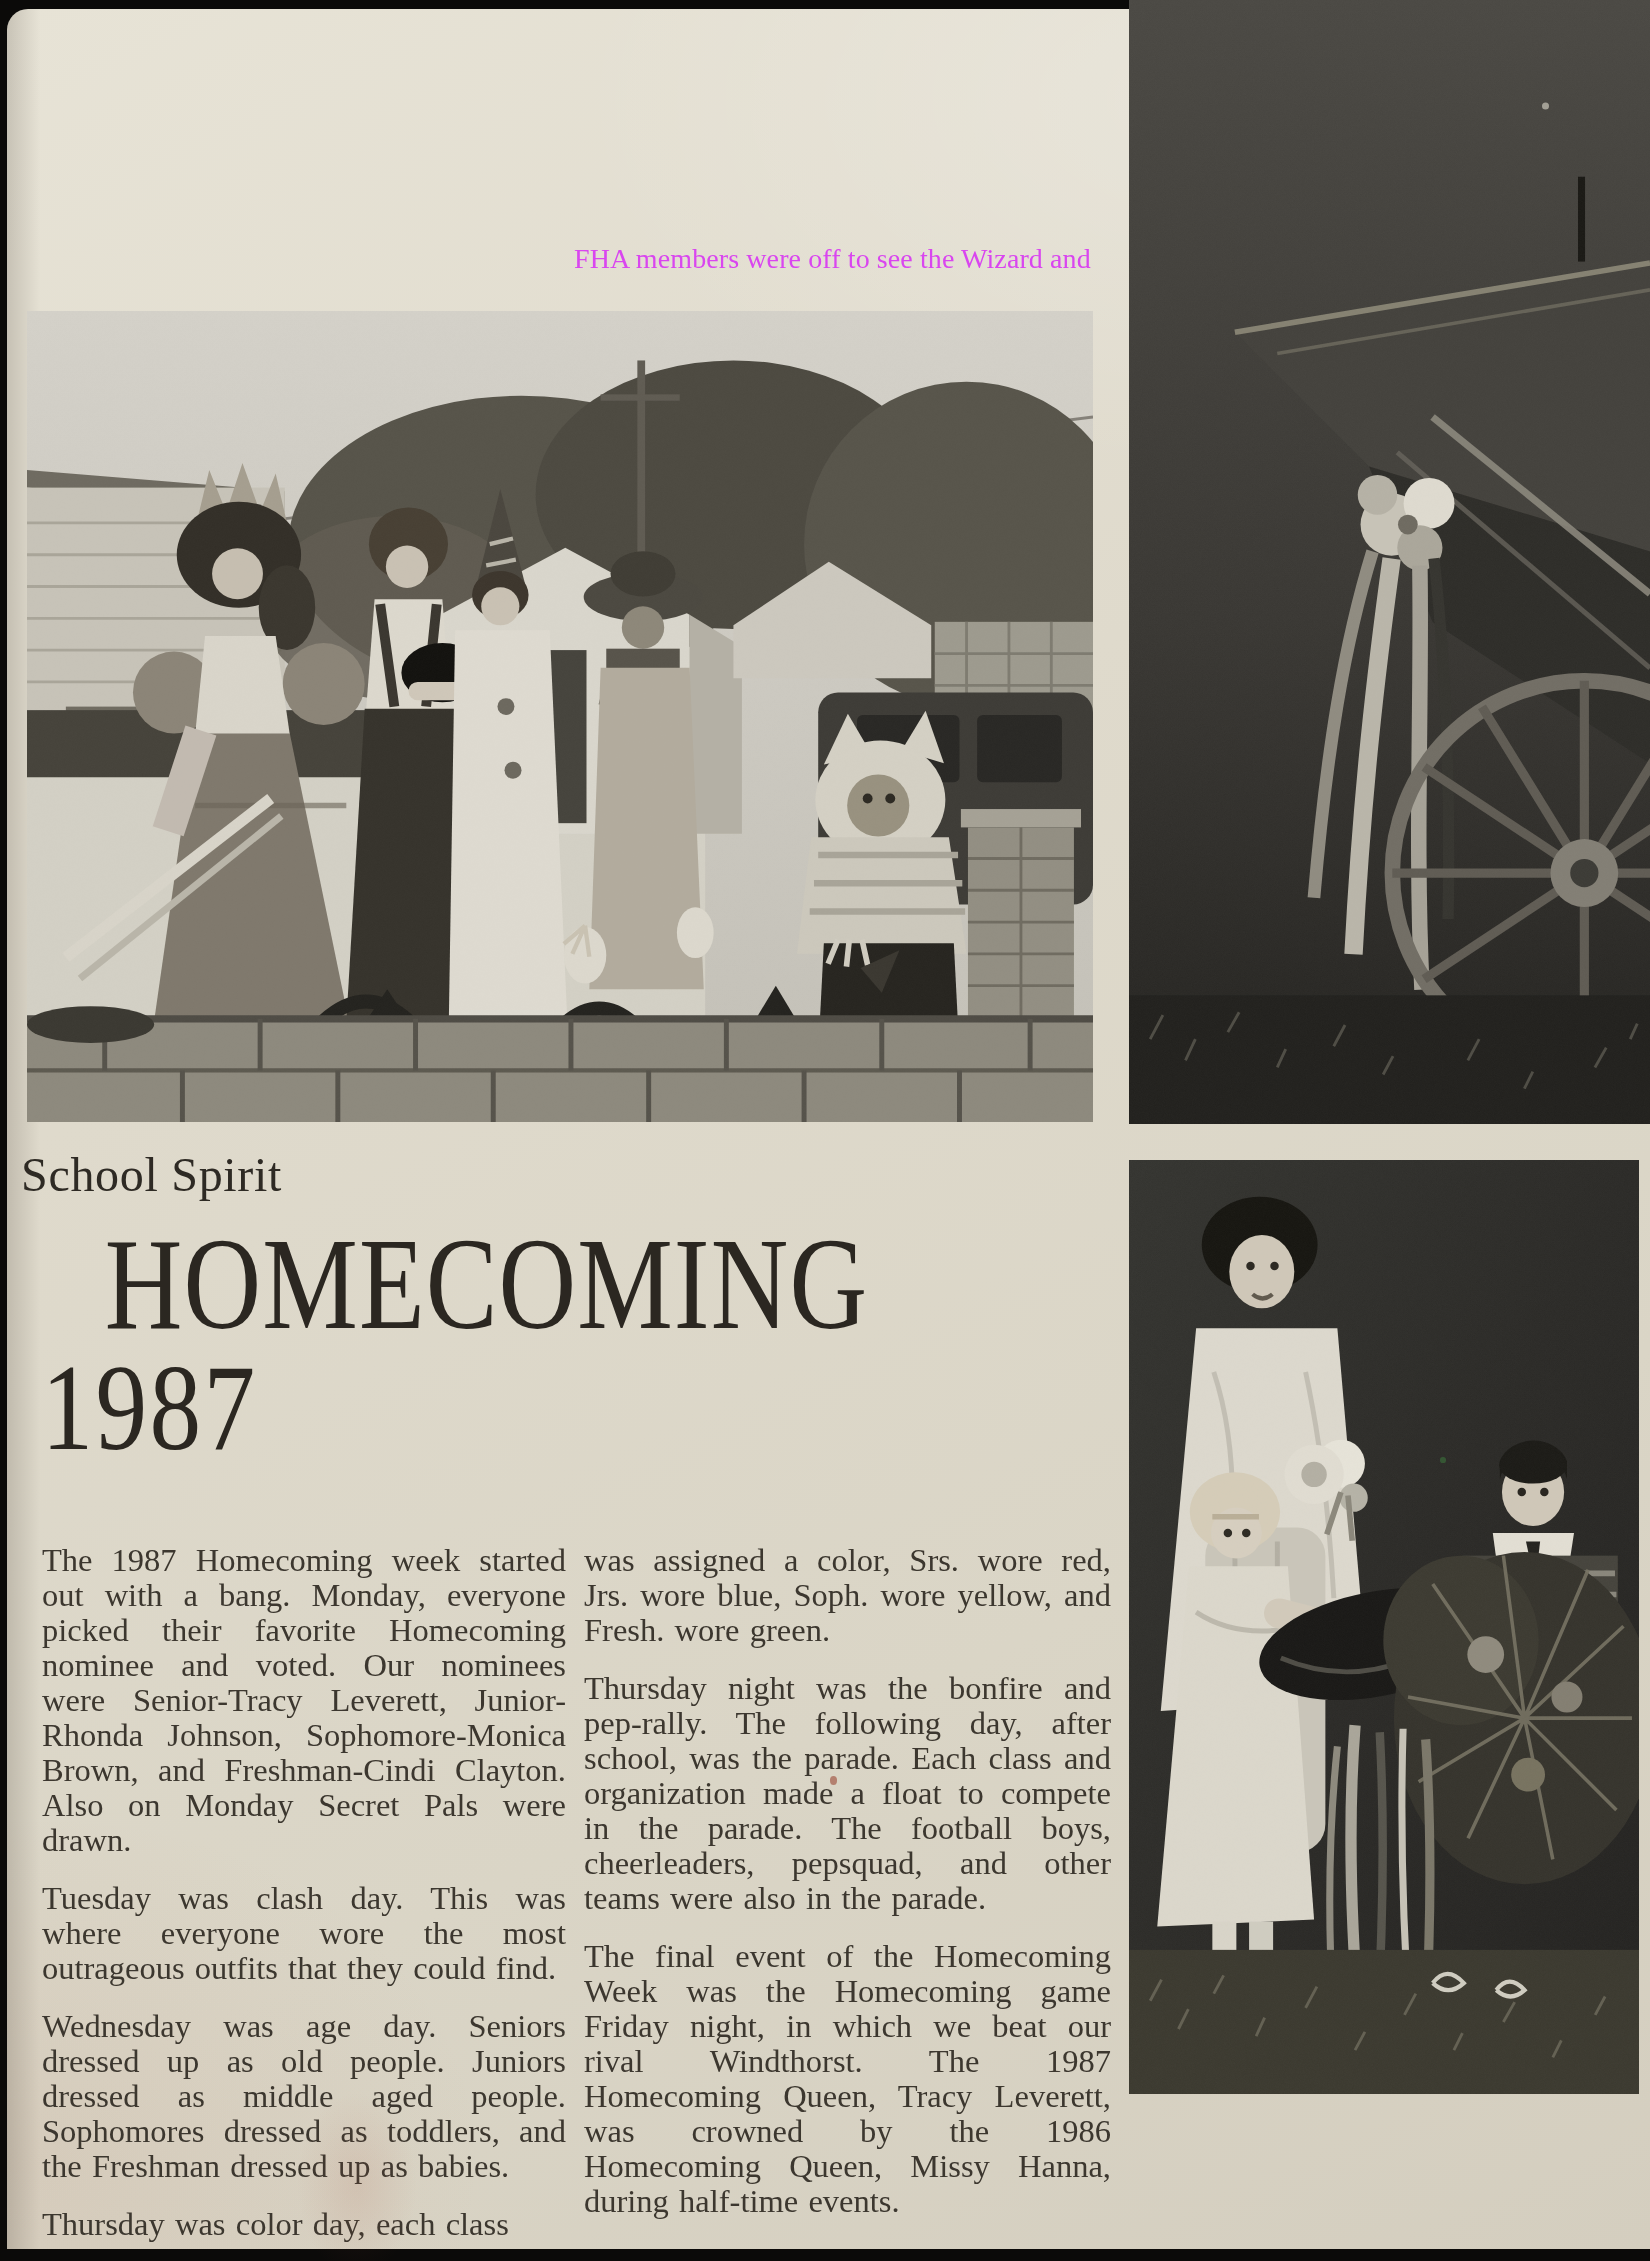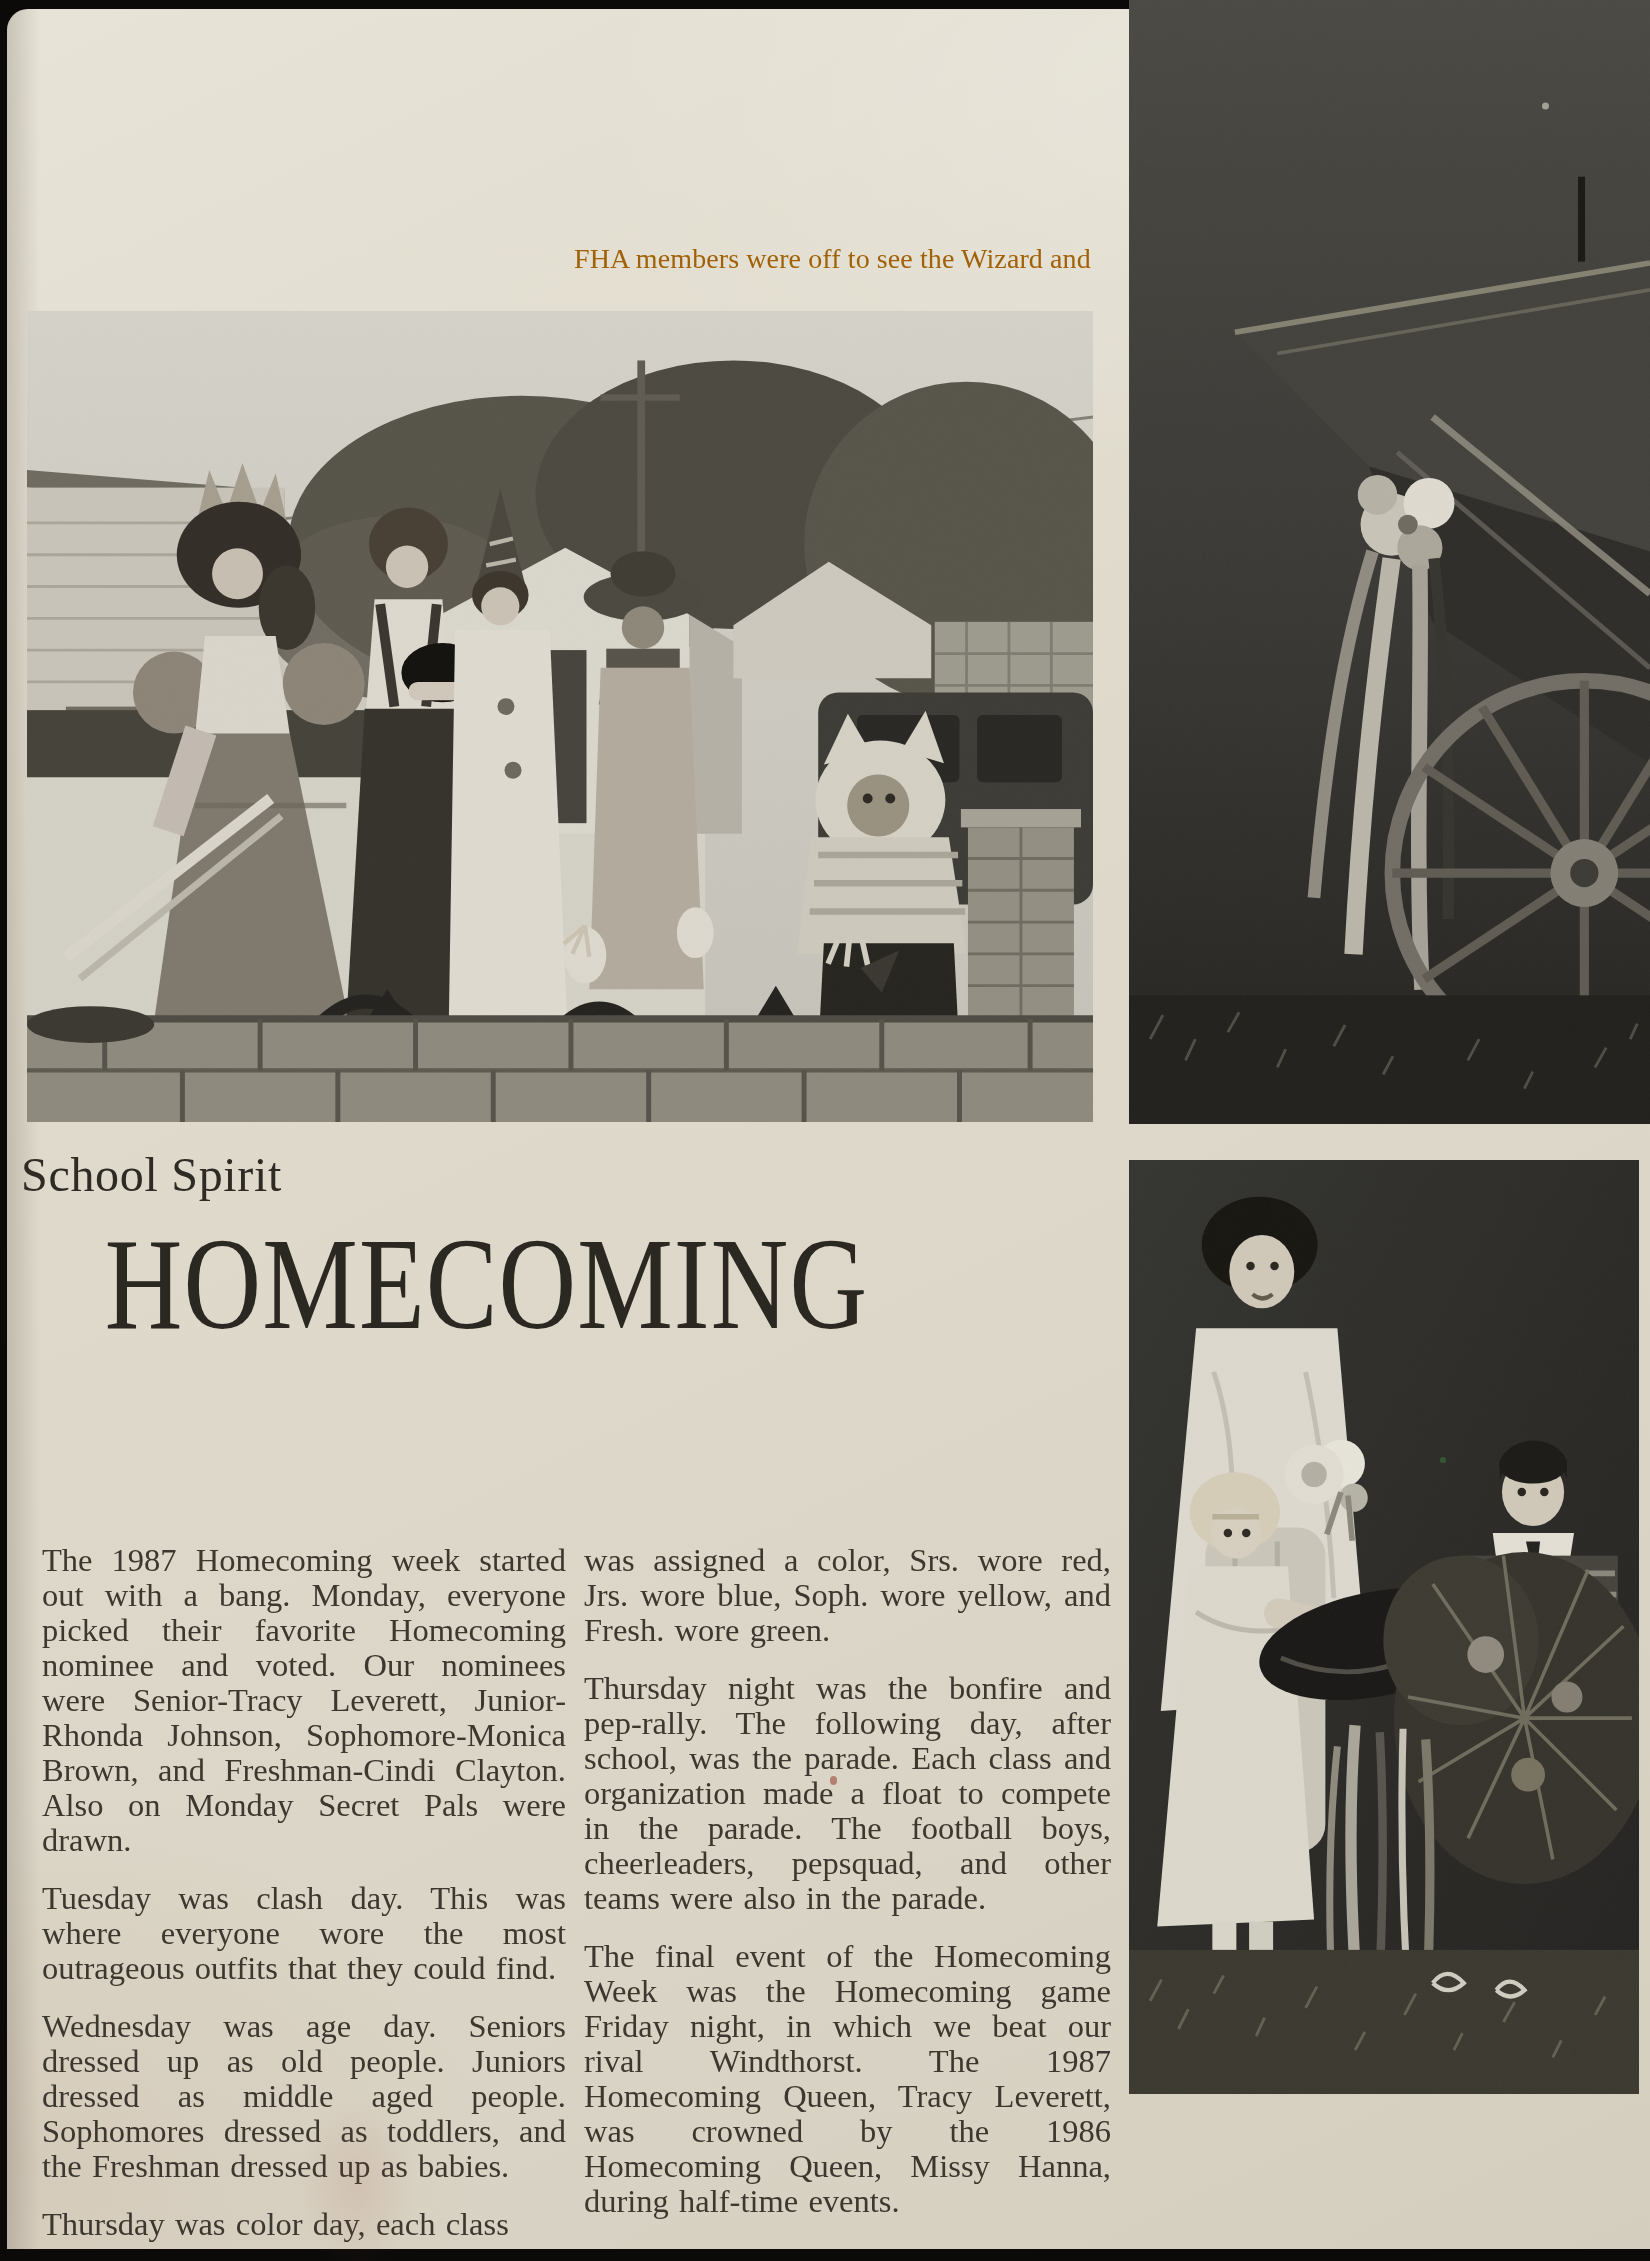--- a/index.html
+++ b/index.html
@@ -24,21 +24,21 @@
   }
   
   .photo{position:absolute;overflow:hidden;background:#34322e;}
   .photo svg{display:block;width:100%;height:100%;}
   #photo-parade  {left:27px;  top:311px;  width:1066px; height:811px;}
   #photo-carriage{left:1129px;top:0;      width:521px;  height:1124px;}
   #photo-crowning{left:1129px;top:1160px; width:510px;  height:934px;}
   
   .caption{
     position:absolute;left:574px;top:243px;width:544px;
-    font-size:28px;line-height:32px;color:#a16207;letter-spacing:0.1px;
+    font-size:28px;line-height:32px;color:#d946ef;letter-spacing:0.1px;
   }
   .heading{
     position:absolute;left:21px;top:1145px;width:1074px;text-align:left;color:#2e2a24;
   }
   .heading .sub{font-size:48px;line-height:59px;letter-spacing:0.7px;}
   .heading .title-line{margin-top:22.6px;}
   .heading .big{
     display:inline-block;font-size:131px;line-height:113px;
     transform:scaleX(.82);transform-origin:50% 50%;letter-spacing:1.4px;color:#2b2721;
   }
@@ -368,20 +368,21 @@
 </svg>
 </div>
 
 <div class="caption">
   <div>FHA members were off to see the Wizard and</div>
 </div>
 
 <div class="heading">
   <div class="sub">School Spirit</div>
   <div class="title-line"><span class="big">HOMECOMING</span></div>
+  <div><span class="year">1987</span></div>
 </div>
 
 <div class="col" id="col-left">
   <p>The 1987 Homecoming week started out with a bang. Monday, everyone picked their favorite Homecoming nominee and voted. Our nominees were Senior-Tracy Leverett, Junior-Rhonda Johnson, Sophomore-Monica Brown, and Freshman-Cindi Clayton. Also on Monday Secret Pals were drawn.</p>
   <p>Tuesday was clash day. This was where everyone wore the most outrageous outfits that they could find.</p>
   <p>Wednesday was age day. Seniors dressed up as old people. Juniors dressed as middle aged people. Sophomores dressed as toddlers, and the Freshman dressed up as babies.</p>
   <p>Thursday was color day, each class</p>
 </div>
 
 <div class="col" id="col-right">

